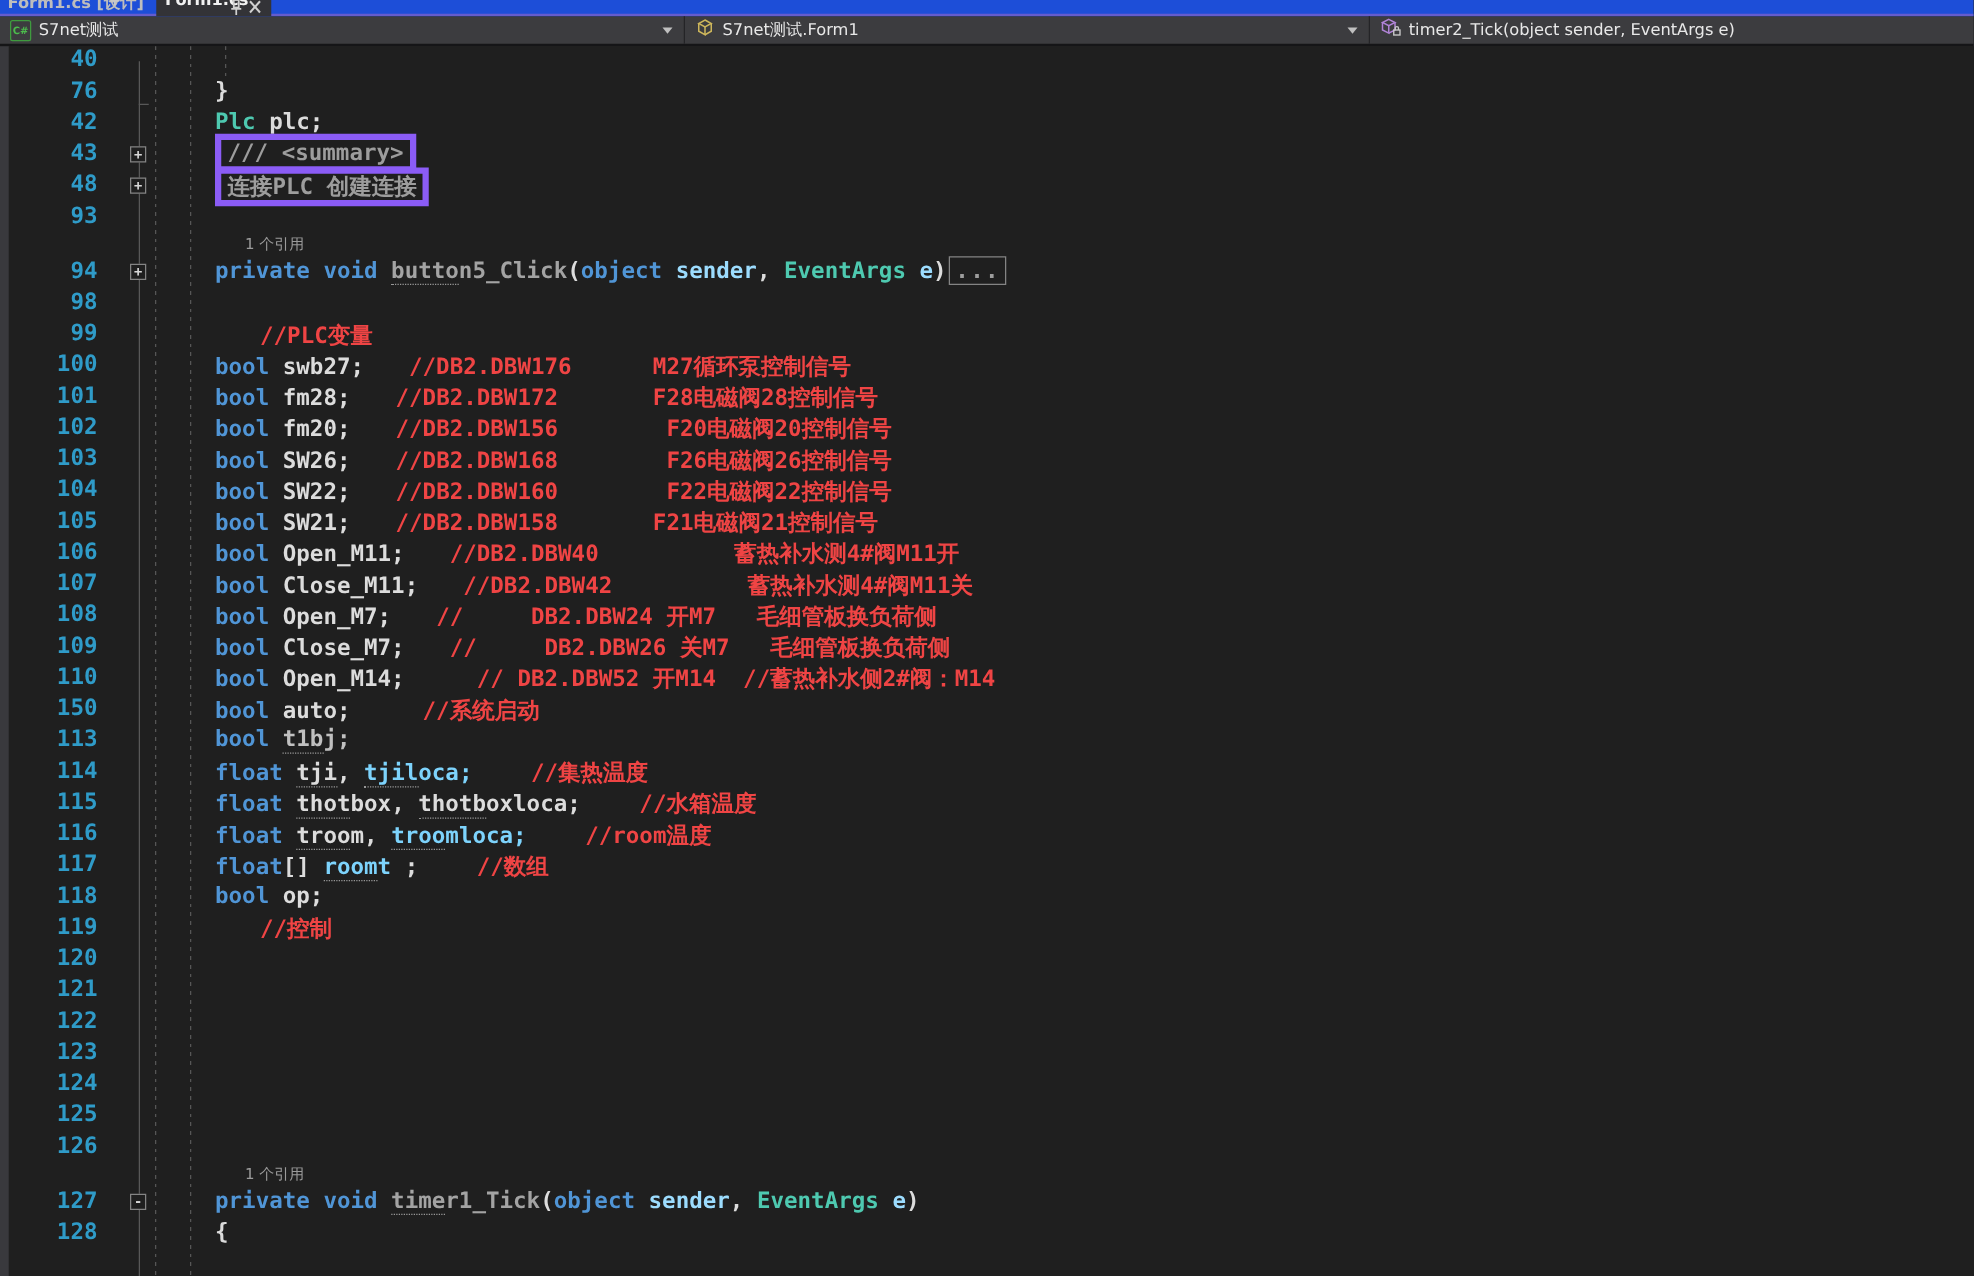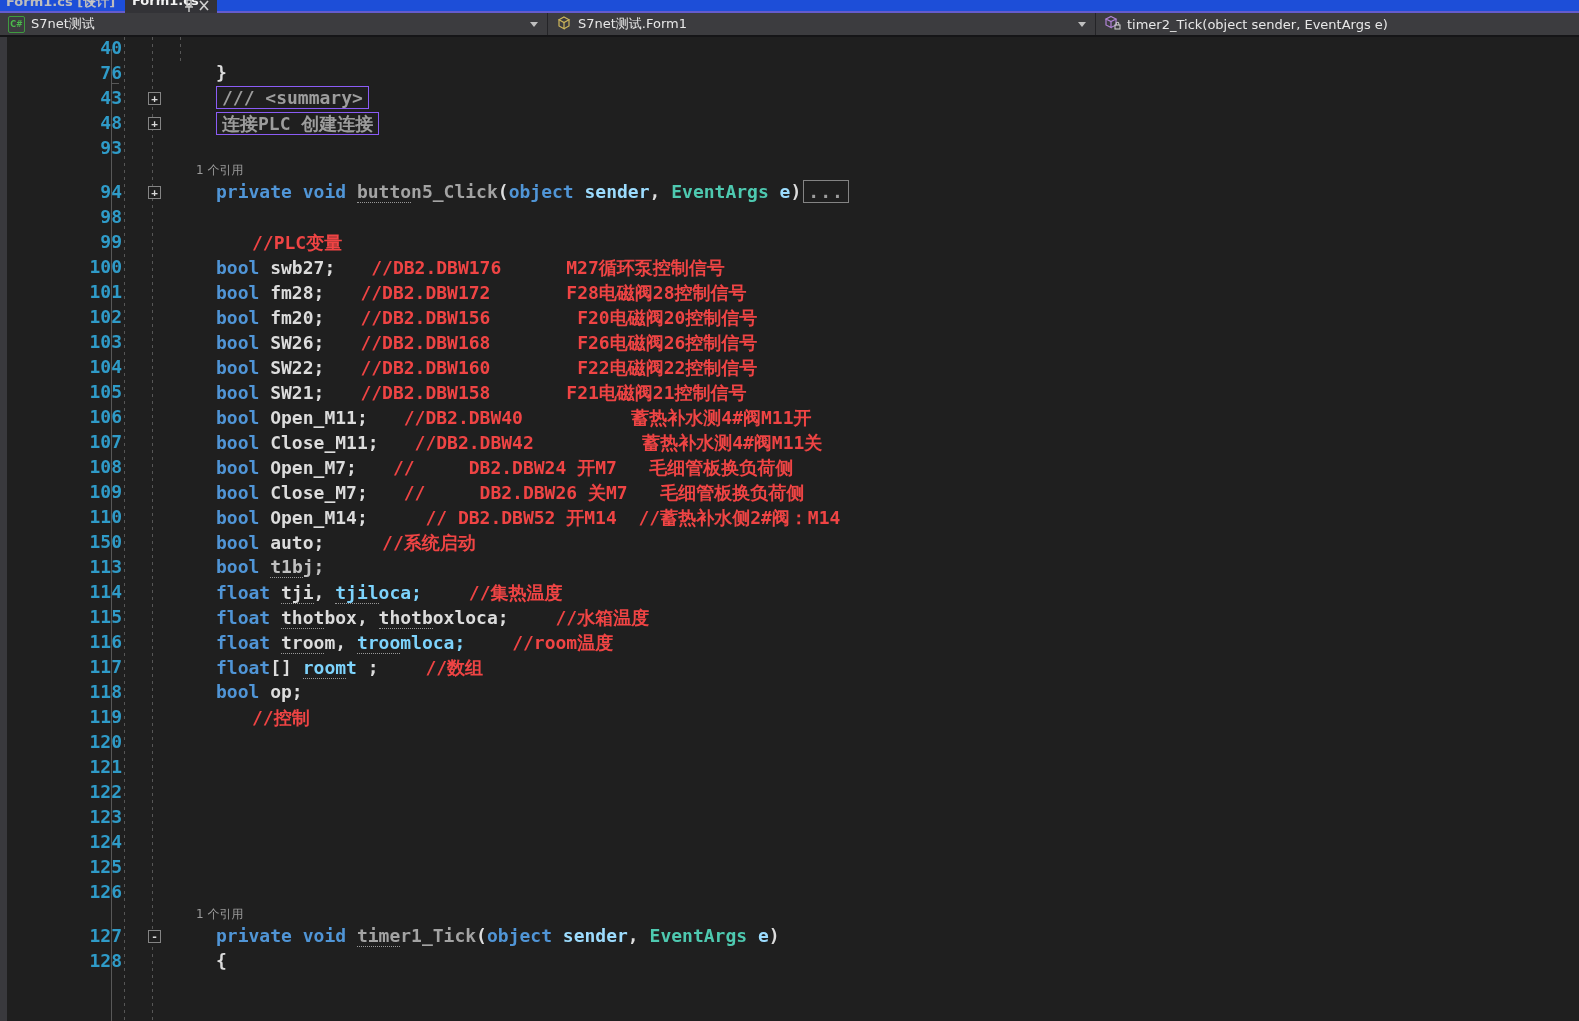--- a/index.html
+++ b/index.html
@@ -42,37 +42,37 @@
        background-image:repeating-linear-gradient(to bottom,#565656 0 3px,transparent 3px 7px);}
   .guide-1{left:124px;}
   .guide-2{left:152px;}
   .guide-3{left:180px;height:26px;bottom:auto;}
 
   .rows{position:relative;}
   .row{display:flex;height:25px;line-height:25px;
        font:bold 18px "DejaVu Sans Mono","DejaVu Sans",monospace;}
   .lens-row{height:19px;line-height:19px;padding-left:172px;color:#9b9b9b;
        font:12px "DejaVu Sans",sans-serif;box-sizing:border-box;margin-left:24px;}
-  .ln{flex:0 0 78px;width:78px;text-align:right;color:#2F9BC8;margin-left:44px;}
+  .ln{flex:0 0 78px;width:78px;text-align:right;color:#2F9BC8;}
   .gut{flex:0 0 94px;position:relative;}
   .fold{position:absolute;left:26px;top:5px;width:13px;height:13px;box-sizing:border-box;
        border:1px solid #848484;background:#1f1f1f;color:#d8d8d8;
        font:bold 11px/11px "DejaVu Sans Mono",monospace;text-align:center;z-index:3;}
   .codec{white-space:pre;}
 
   .tk.kw{color:#5095D6;}
   .tk.ty{color:#4EC9B0;}
   .tk.me{color:#a3a3a3;}
   .tk.id{color:#DCDCDC;}
   .tk.pa{color:#9CDCFE;}
   .tk.cm{color:#ef4444;margin-left:36px;}
   .tk.gr{color:#7dd3fc;}
   .tk.fd{color:#c0c0c0;}
   .tk.u{border-bottom:1px dotted #989898;}
-  .tk.bx{color:#9d9d9d;border:1px solid #8b5cf6;padding:0 5px;}
+  .tk.bx{color:#9d9d9d;border:5px solid #8b5cf6;padding:0 5px;}
   .tk.el{color:#9d9d9d;border:1px solid #848484;padding:0 4px;margin-left:2px;letter-spacing:1px;}
 </style>
 </head>
 <body>
 
 <div class="topbar">
   <span class="tab-inactive-label">Form1.cs [设计]</span>
   <span class="tab-plus">+</span>
   <div class="tab-active">
     <span class="tab-active-label">Form1.cs</span>
@@ -146,20 +146,25 @@
         <span class="ln">40</span>
         <span class="gut"></span>
         <span class="codec"></span>
       </div>
       <div class="row code-row">
         <span class="ln">76</span>
         <span class="gut"></span>
         <span class="codec"><span class="tk id">}</span></span>
       </div>
       <div class="row code-row">
+        <span class="ln">42</span>
+        <span class="gut"></span>
+        <span class="codec"><span class="tk ty">Plc</span><span class="tk id"> plc;</span></span>
+      </div>
+      <div class="row code-row">
         <span class="ln">43</span>
         <span class="gut">
           <span class="fold">+</span>
         </span>
         <span class="codec"><span class="tk bx">/// &lt;summary&gt;</span></span>
       </div>
       <div class="row code-row">
         <span class="ln">48</span>
         <span class="gut">
           <span class="fold">+</span>

